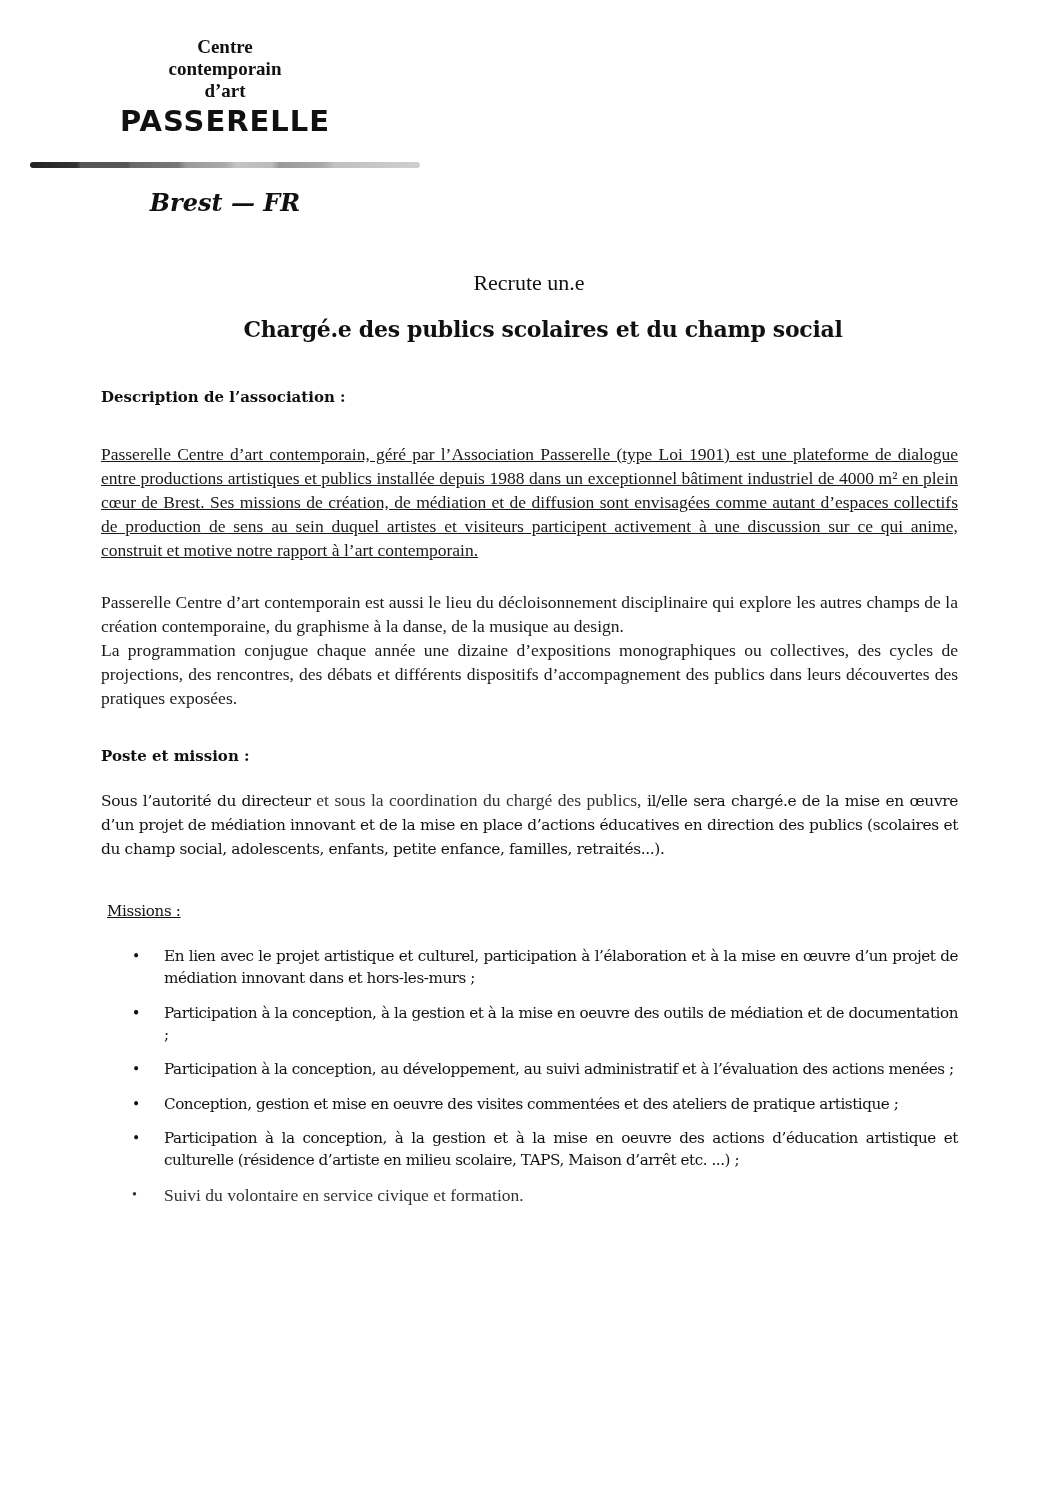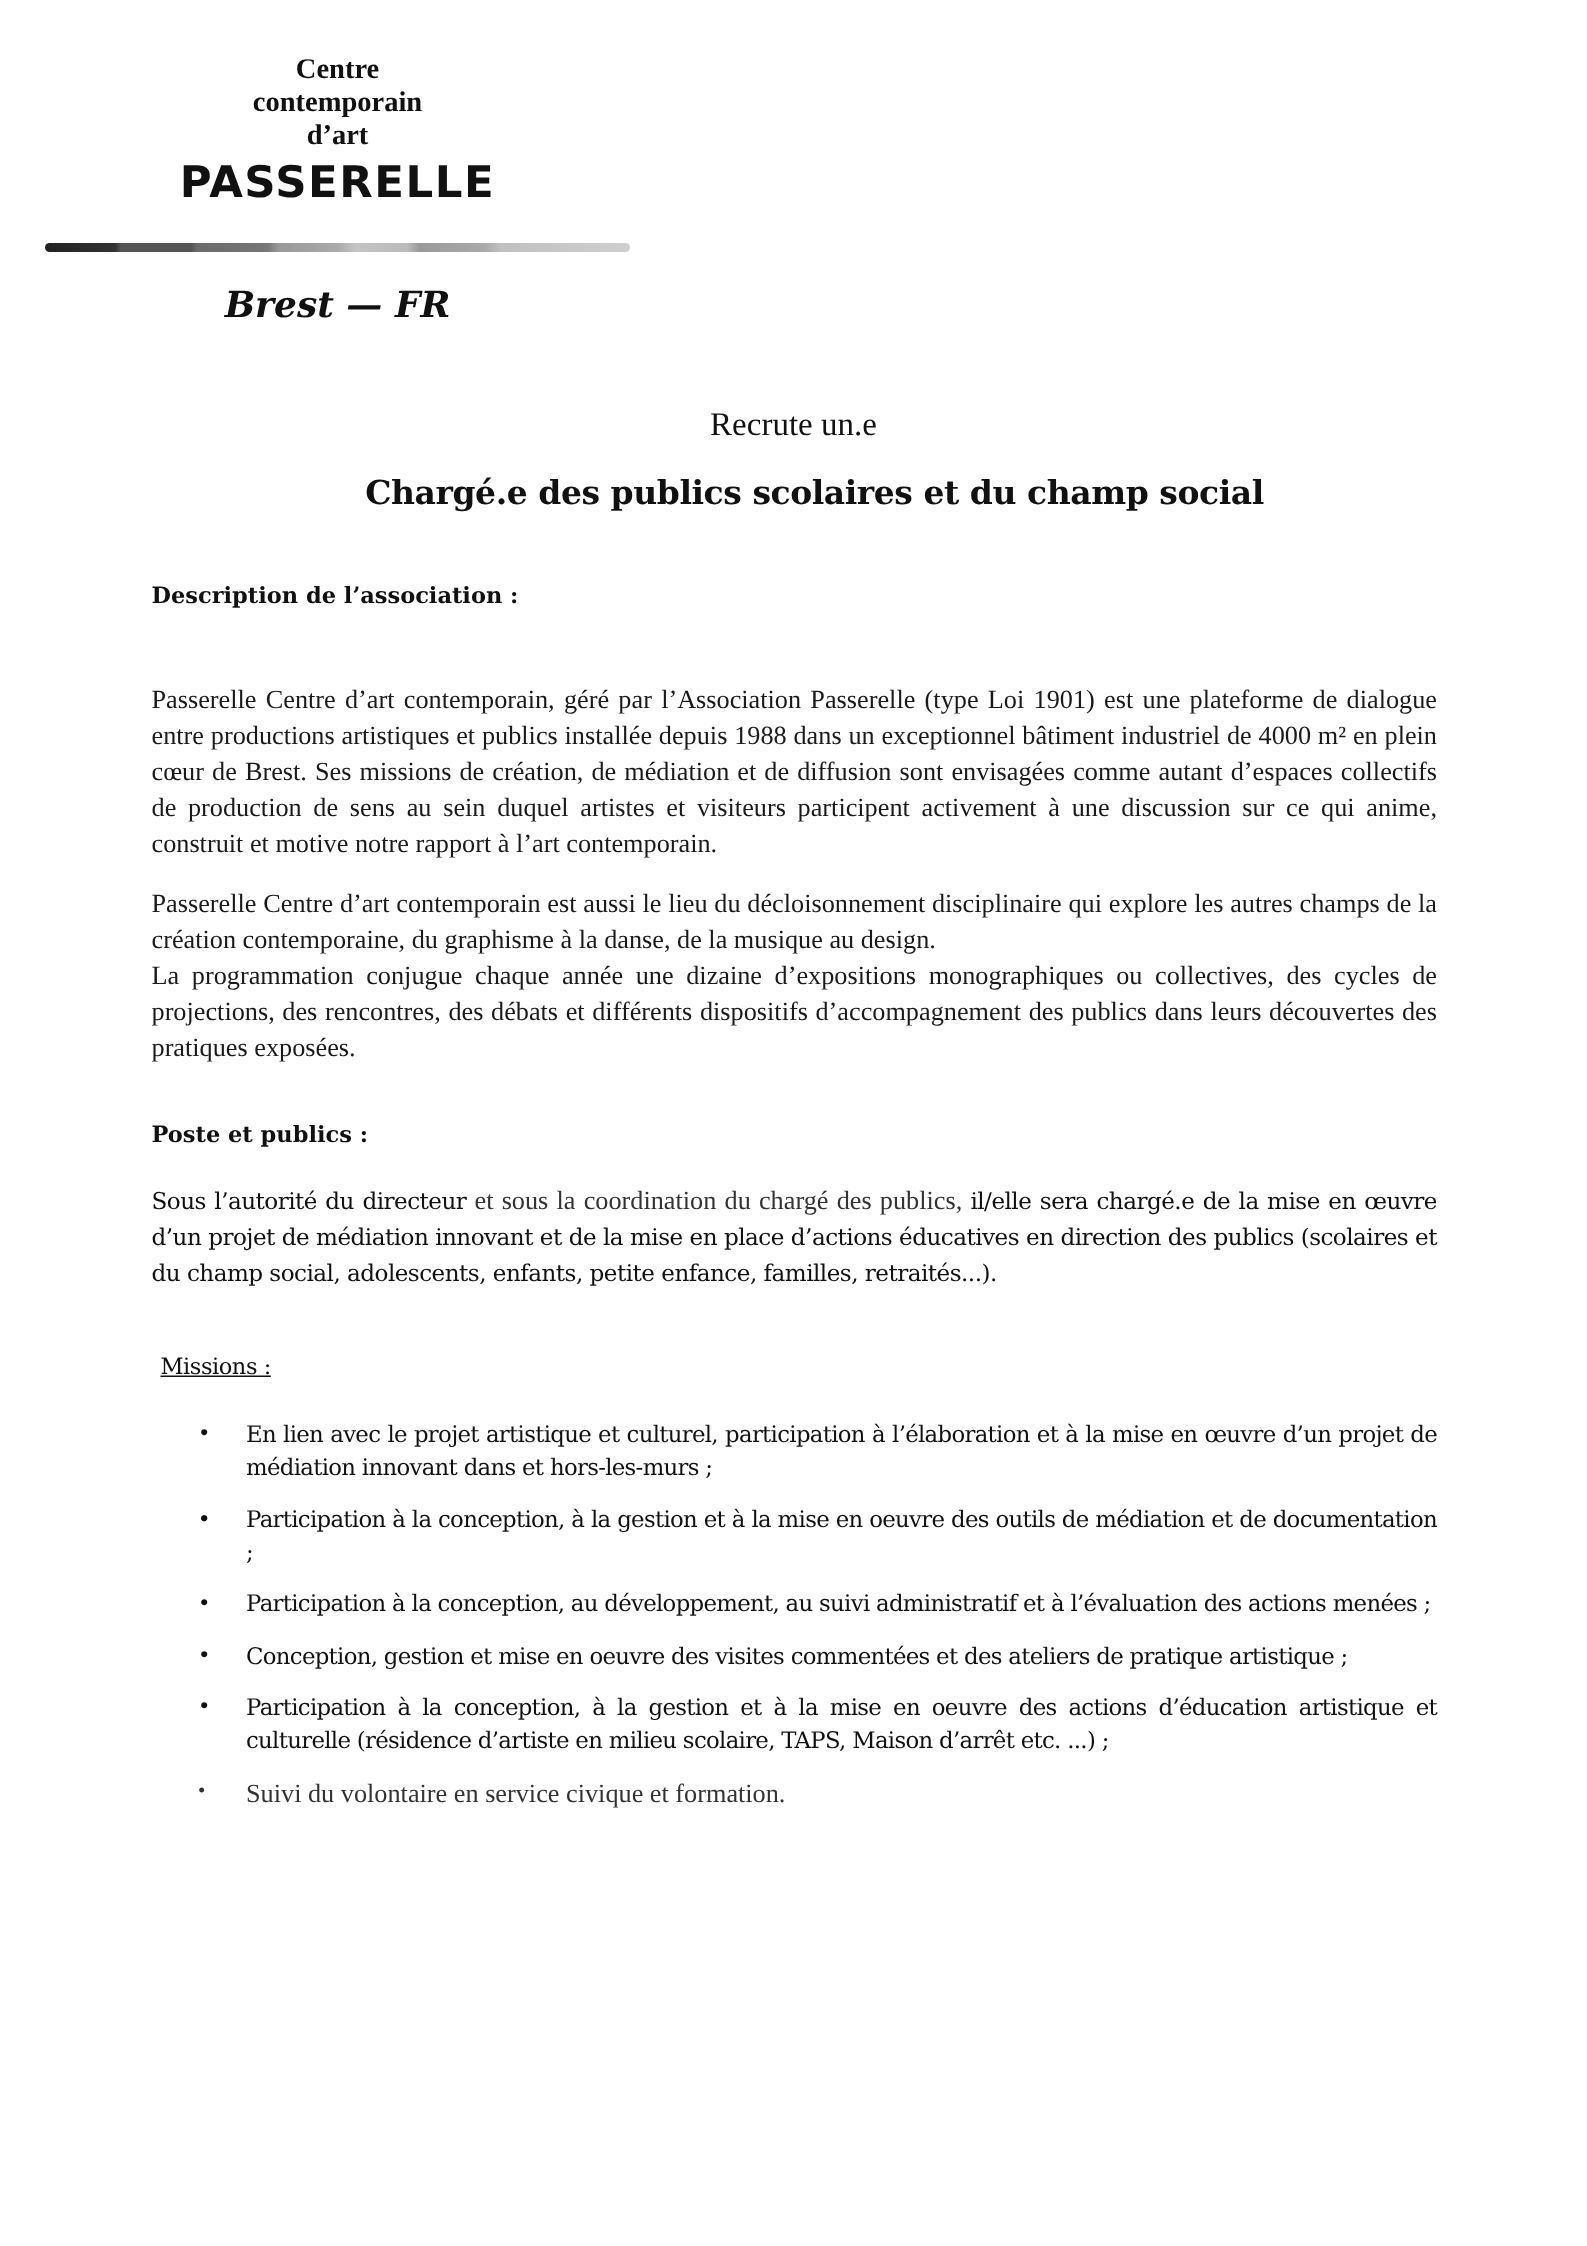--- a/index.html
+++ b/index.html
@@ -39,29 +39,29 @@
   <div class="l1">d’art</div>
   <div class="brand">PASSERELLE</div>
 </div>
 <div class="logo-bar"></div>
 <div class="logo-city">Brest — FR</div>
 
 <div class="recrute">Recrute un.e</div>
 <div class="job-title">Chargé.e des publics scolaires et du champ social</div>
 
 <div class="h-section" style="top:388px;">Description de l’association :</div>
-<div class="para" style="top:454px;">
+<div class="para" style="top:442px;text-decoration:underline;">
   <p>Passerelle Centre d’art contemporain, géré par l’Association Passerelle (type Loi 1901) est une plateforme de dialogue entre productions artistiques et publics installée depuis 1988 dans un exceptionnel bâtiment industriel de 4000 m² en plein cœur de Brest. Ses missions de création, de médiation et de diffusion sont envisagées comme autant d’espaces collectifs de production de sens au sein duquel artistes et visiteurs participent activement à une discussion sur ce qui anime, construit et motive notre rapport à l’art contemporain.</p>
 </div>
 <div class="para" style="top:590px;">
   <p>Passerelle Centre d’art contemporain est aussi le lieu du décloisonnement disciplinaire qui explore les autres champs de la création contemporaine, du graphisme à la danse, de la musique au design.</p>
   <p>La programmation conjugue chaque année une dizaine d’expositions monographiques ou collectives, des cycles de projections, des rencontres, des débats et différents dispositifs d’accompagnement des publics dans leurs découvertes des pratiques exposées.</p>
 </div>
 
-<div class="h-section" style="top:747px;">Poste et publics :</div>
+<div class="h-section" style="top:747px;">Poste et mission :</div>
 <div class="mission-para" style="top:788px;">
   <span>Sous l’autorité du directeur</span><span class="soft"> et sous la coordination du chargé des publics, </span><span>il/elle sera chargé.e de la mise en œuvre d’un projet de médiation innovant et de la mise en place d’actions éducatives en direction des publics (scolaires et du champ social, adolescents, enfants, petite enfance, familles, retraités...).</span>
 </div>
 
 <div class="missions-label">Missions :</div>
 
 <ul class="bullets">
   <li><span class="dot">•</span><span>En lien avec le projet artistique et culturel, participation à l’élaboration et à la mise en œuvre d’un projet de médiation innovant dans et hors-les-murs ;</span></li>
   <li><span class="dot">•</span></li>
   <li><span class="dot">•</span><span>Participation à la conception, à la gestion et à la mise en oeuvre des outils de médiation et de documentation ;</span></li>

